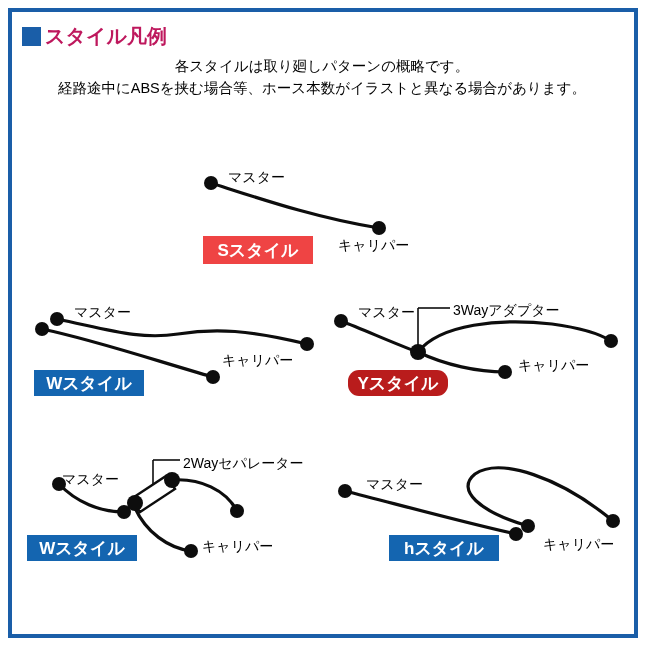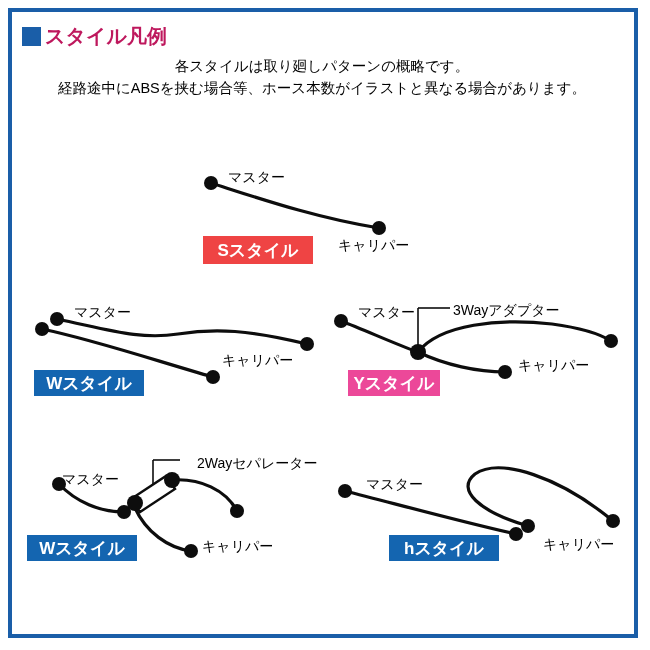--- a/index.html
+++ b/index.html
@@ -187,27 +187,27 @@
           <circle cx="613" cy="521" r="7" class="node"></circle>
         </g>
       </svg>
     <div id="overlays">
         <div class="style-badge" style="left: 203px; top: 236px; width: 110px; height: 28px; background: #ef4444;">Sスタイル</div>
         <div class="anno" style="left: 228px; top: 170px;">マスター</div>
         <div class="anno" style="left: 338px; top: 238px;">キャリパー</div>
         <div class="style-badge" style="left: 34px; top: 370px; width: 110px; height: 26px; background: rgb(20, 101, 176);">Wスタイル</div>
         <div class="anno" style="left: 74px; top: 305px;">マスター</div>
         <div class="anno" style="left: 222px; top: 353px;">キャリパー</div>
-        <div class="style-badge" style="left: 348px; top: 370px; width: 92px; height: 26px; background: #ec4899;">Yスタイル</div>
+        <div class="style-badge" style="left: 348px; top: 370px; width: 100px; height: 26px; background: #b91c1c; border-radius: 11px;">Yスタイル</div>
         <div class="anno" style="left: 358px; top: 305px;">マスター</div>
         <div class="anno" style="left: 453px; top: 303px;">3Wayアダプター</div>
         <div class="anno" style="left: 518px; top: 358px;">キャリパー</div>
         <div class="style-badge" style="left: 27px; top: 535px; width: 110px; height: 26px; background: rgb(20, 101, 176);">Wスタイル</div>
         <div class="anno" style="left: 62px; top: 472px;">マスター</div>
-        <div class="anno" style="left: 183px; top: 456px; margin-left: 14px;">2Wayセパレーター</div>
+        <div class="anno" style="left: 183px; top: 456px;">2Wayセパレーター</div>
         <div class="anno" style="left: 202px; top: 539px;">キャリパー</div>
         <div class="style-badge" style="left: 348px; top: 535px; width: 110px; height: 26px; background: rgb(20, 101, 176); margin-left: 41px;">hスタイル</div>
         <div class="anno" style="left: 366px; top: 477px;">マスター</div>
         <div class="anno" style="left: 543px; top: 537px;">キャリパー</div>
       </div>
   </div>
 
 </div>
 
 </body></html>

